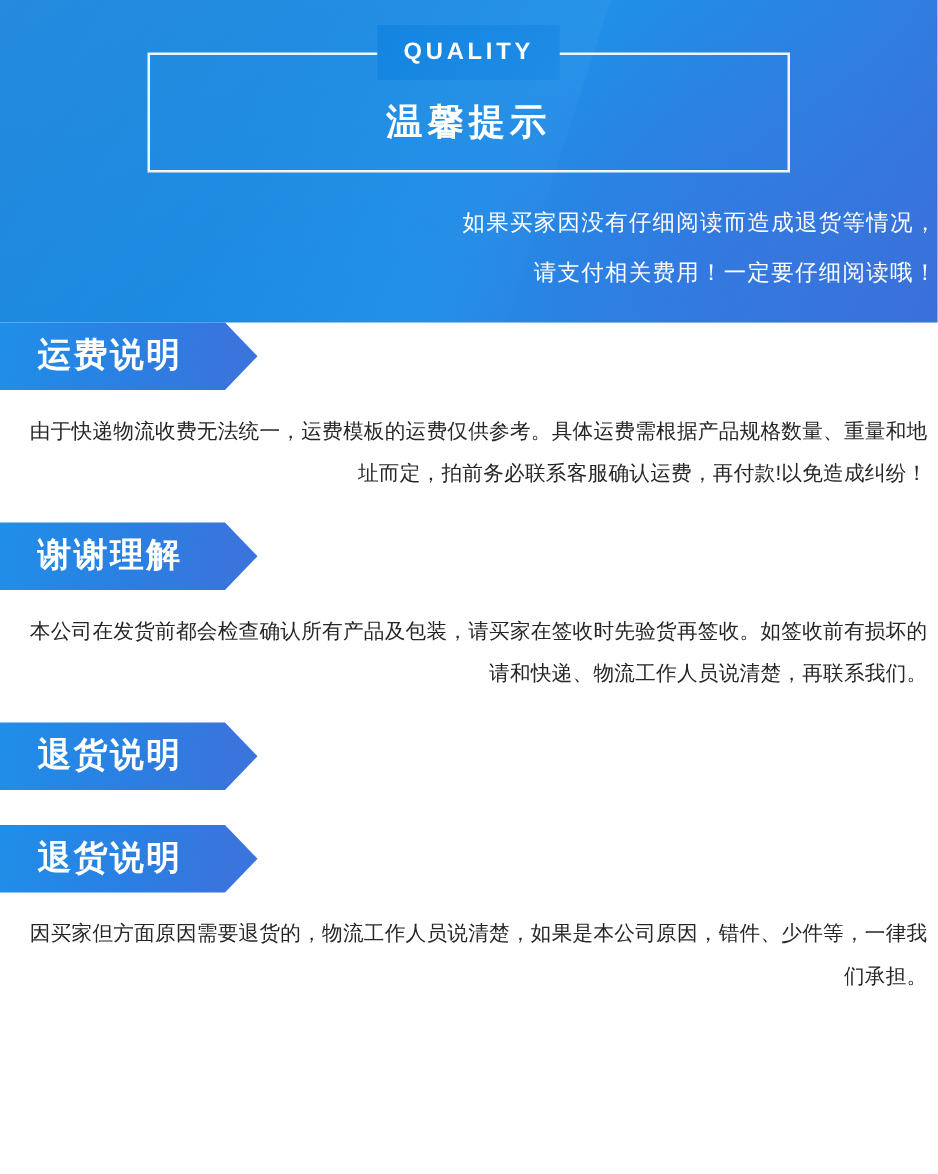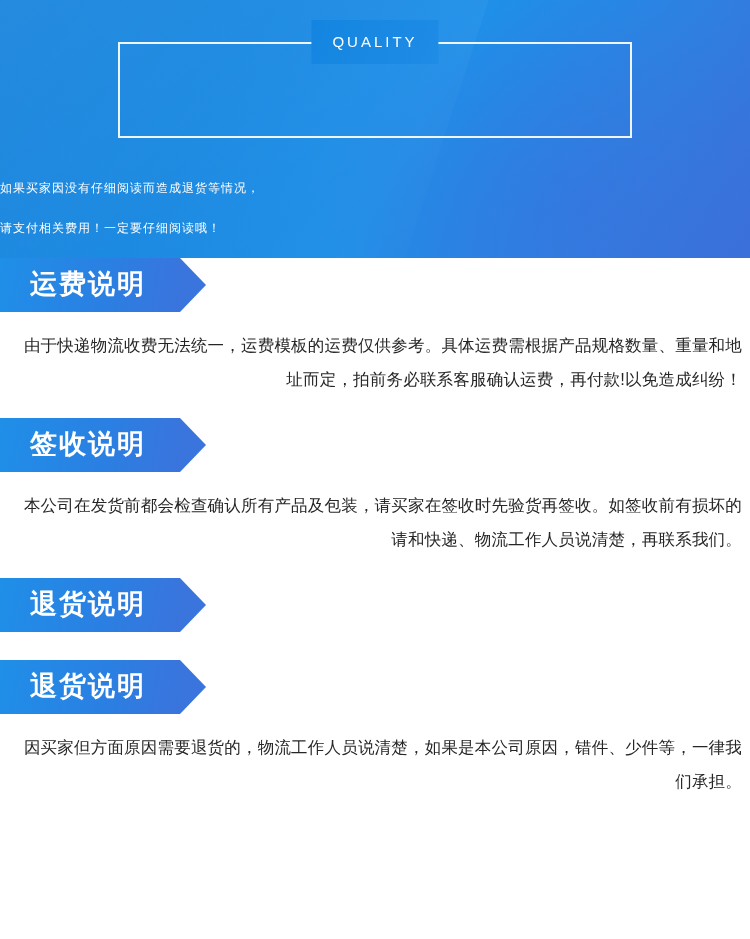--- a/index.html
+++ b/index.html
@@ -58,45 +58,45 @@
     position: absolute;
     left: 50%;
     top: 20px;
     transform: translateX(-50%);
     z-index: 3;
     background: linear-gradient(120deg, #1385e0, #1f8ce6);
     padding: 0 21px;
     height: 44px;
     line-height: 44px;
     color: #ffffff;
-    font-size: 15px;
+    font-size: 19px;
     letter-spacing: 3px;
-    font-weight: 400;
+    font-weight: 700;
   }
   .hero-title {
     position: absolute;
     left: 0;
     right: 0;
     top: 78px;
     text-align: center;
     z-index: 4;
     color: #ffffff;
     font-size: 29px;
     font-weight: bold;
     letter-spacing: 4px;
   }
   .hero-sub {
     position: absolute;
     left: 0;
     right: 0;
-    top: 168px;
+    top: 158px;
     z-index: 3;
-    text-align: left;
+    text-align: right;
     color: #ffffff;
-    font-size: 12px;
+    font-size: 18px;
     line-height: 40px;
     letter-spacing: 1px;
   }
 
   
   .section { position: relative; }
 
   .sec-head {
     position: relative;
     display: block;
@@ -138,38 +138,39 @@
 
   .gap-1 { height: 22px; }
   .gap-2 { height: 18px; }
 </style>
 </head>
 <body>
 
 <div class="hero">
   <div class="hero-box"></div>
   <div class="hero-quality">QUALITY</div>
+  <div class="hero-title">温馨提示</div>
   <div class="hero-sub">
     <div>如果买家因没有仔细阅读而造成退货等情况，</div>
     <div>请支付相关费用！一定要仔细阅读哦！</div>
   </div>
 </div>
 
 <div class="section">
   <div class="sec-head">
     <span class="tag">运费说明</span>
   </div>
   <div class="sec-body">由于快递物流收费无法统一，运费模板的运费仅供参考。具体运费需根据产品规格数量、重量和地址而定，拍前务必联系客服确认运费，再付款!以免造成纠纷！</div>
 </div>
 
 <div class="gap-1"></div>
 
 <div class="section">
   <div class="sec-head">
-    <span class="tag">签收说明</span>
+    <span class="tag">谢谢理解</span>
   </div>
   <div class="sec-body">本公司在发货前都会检查确认所有产品及包装，请买家在签收时先验货再签收。如签收前有损坏的请和快递、物流工作人员说清楚，再联系我们。</div>
 </div>
 
 <div class="gap-1"></div>
 
 <div class="section">
   <div class="sec-head">
     <span class="tag">退货说明</span>
   </div>

